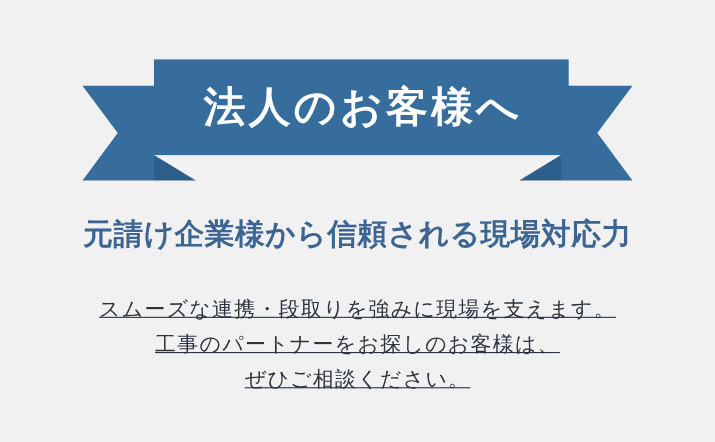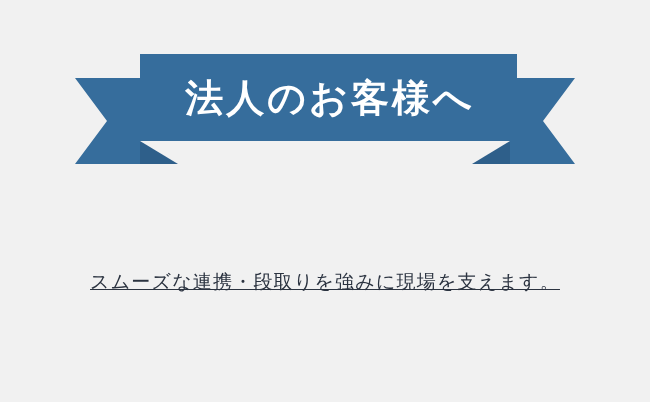--- a/index.html
+++ b/index.html
@@ -103,18 +103,21 @@
 
       <polygon points="140,141 140,164 178,164" fill="#2e5f8a"></polygon>
 
       <polygon points="510,141 510,164 472,164" fill="#2e5f8a"></polygon>
 
       <rect x="140" y="54" width="377" height="87" fill="#366d9c"></rect>
     </svg>
     <div class="ribbon-title">法人のお客様へ</div>
   </div>
 
+  <div class="heading">元請け企業様から信頼される現場対応力</div>
 
   <div class="body-copy">
     <span class="line">スムーズな連携・段取りを強みに現場を支えます。</span>
+    <span class="line">工事のパートナーをお探しのお客様は、</span>
+    <span class="line">ぜひご相談ください。</span>
   </div>
 
 </div>
 
 </body></html>

